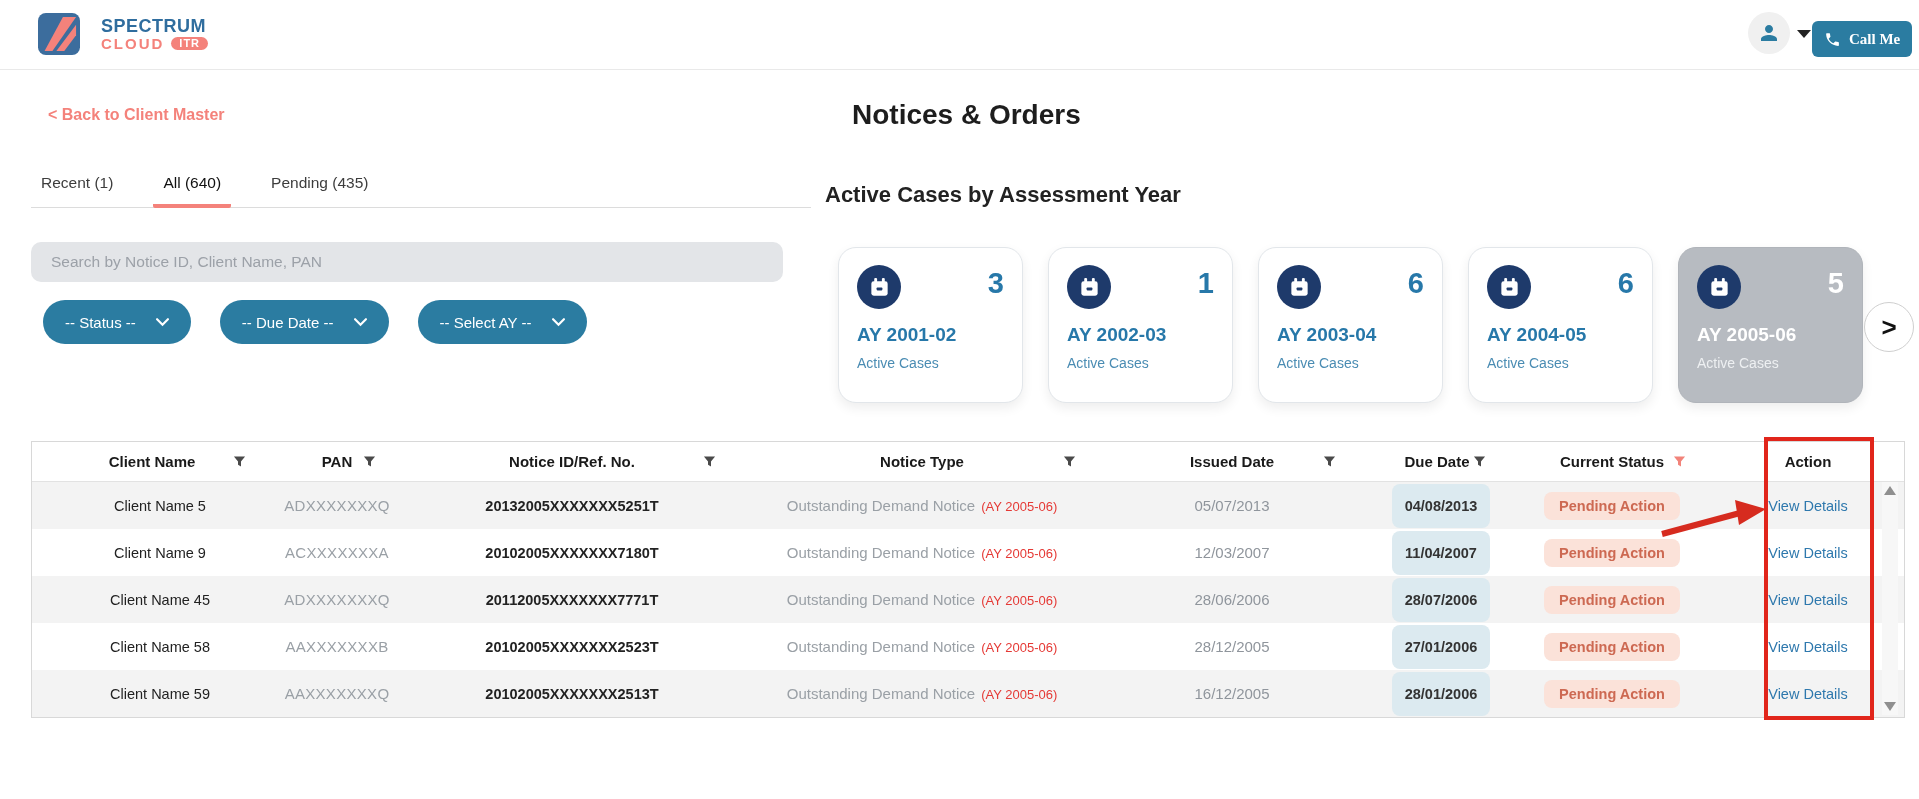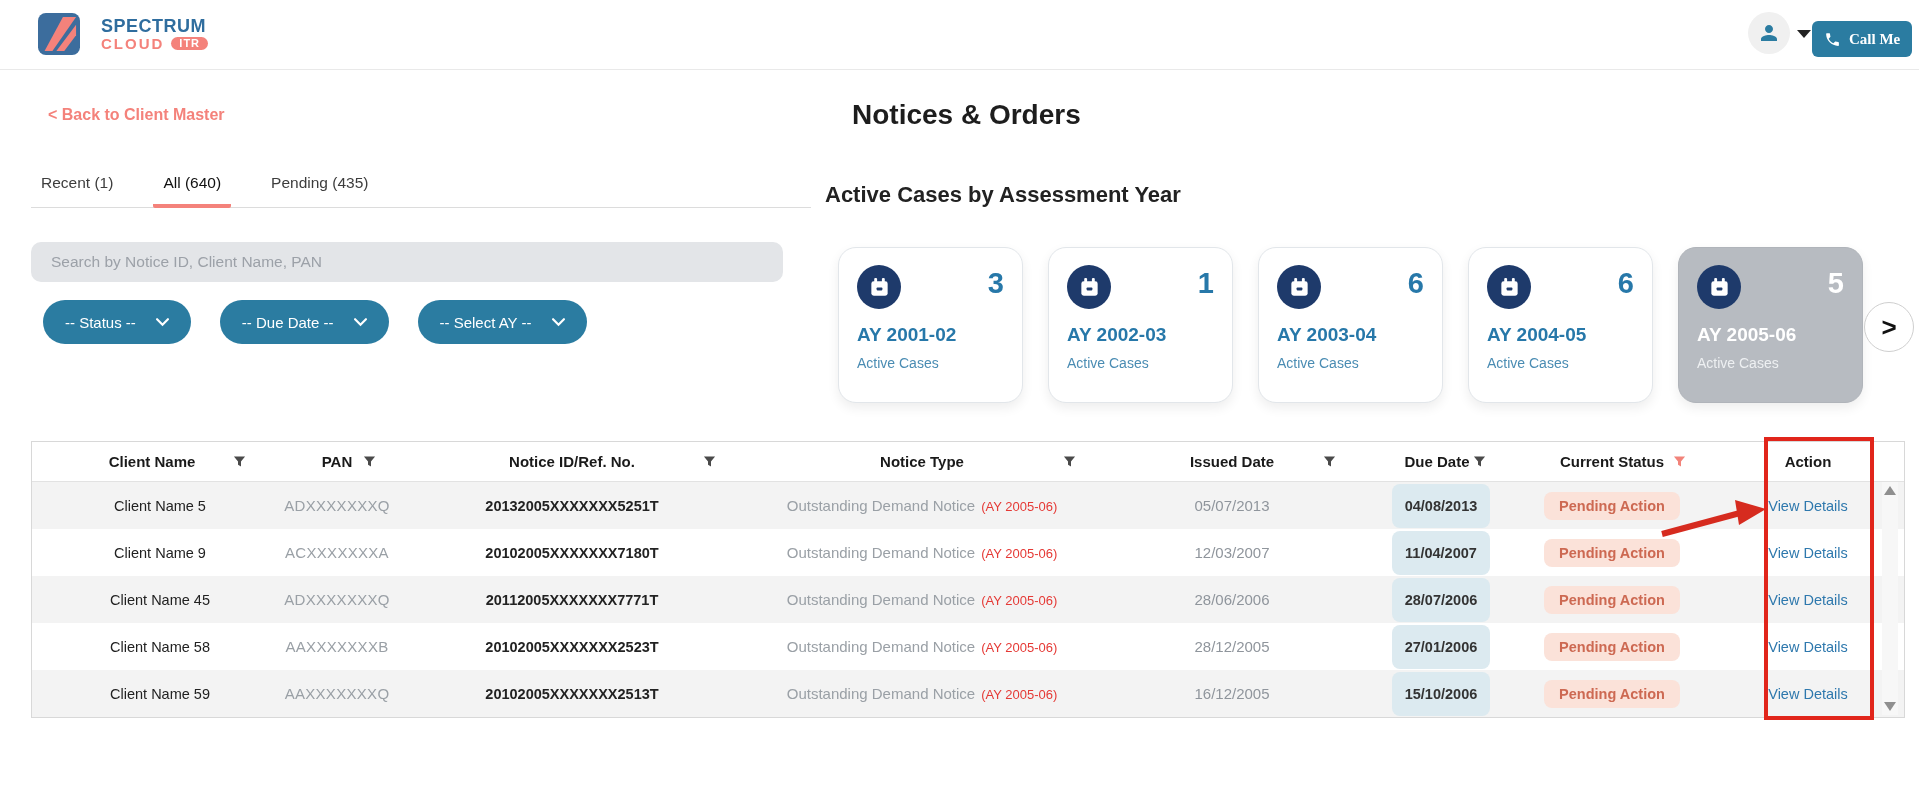--- a/index.html
+++ b/index.html
@@ -393,21 +393,21 @@
 
       <div class="trow">
         <div class="td c-client">Client Name 59</div>
         <div class="td c-pan">AAXXXXXXXQ</div>
         <div class="td c-nid">20102005XXXXXXX2513T</div>
         <div class="td c-type">
           <span class="type-text">Outstanding Demand Notice</span><span class="type-ay">(AY 2005-06)</span>
         </div>
         <div class="td c-issued">16/12/2005</div>
         <div class="td c-due">
-          <span class="due-badge">15/10/2006</span>
+          <span class="due-badge">28/01/2006</span>
         </div>
         <div class="td c-status">
           <span class="status-badge">Pending Action</span>
         </div>
         <div class="td c-action">
           <a class="view-link">View Details</a>
         </div>
       </div>
     </div>
 </div>

